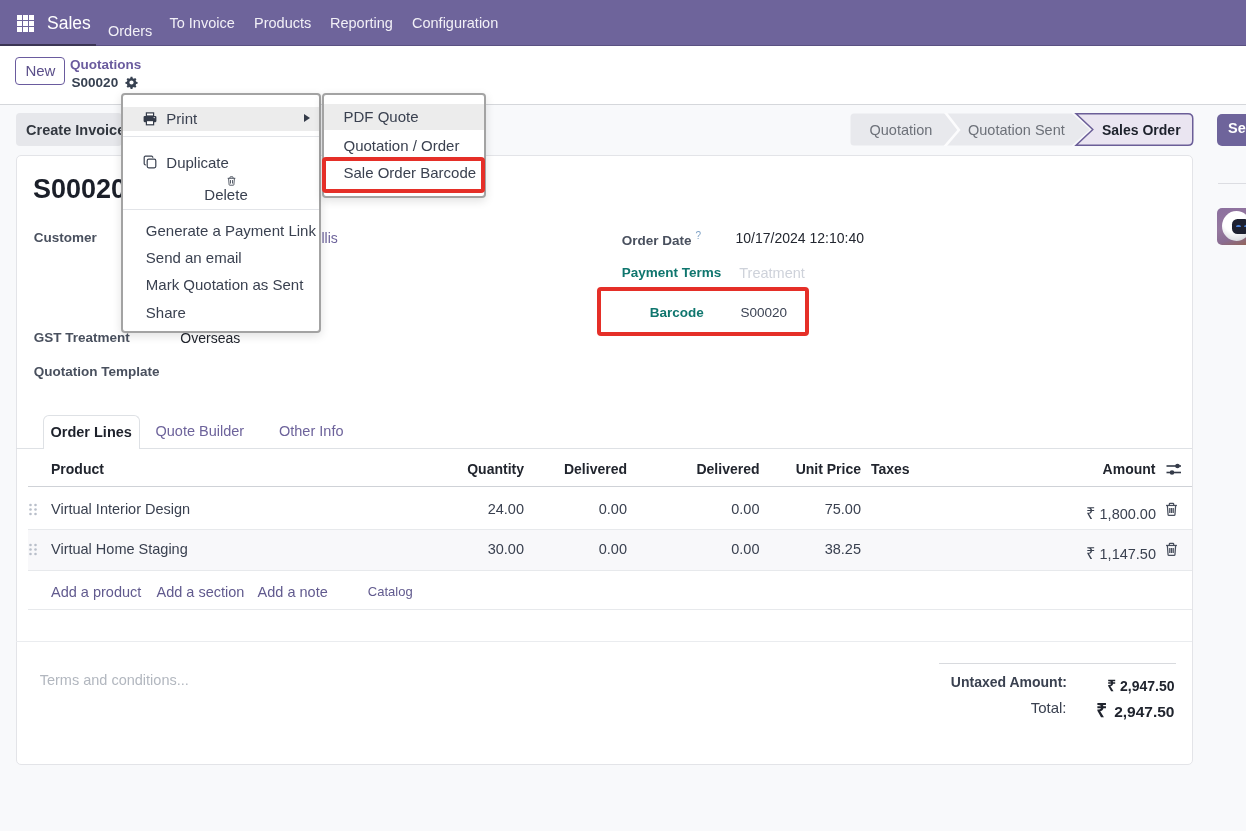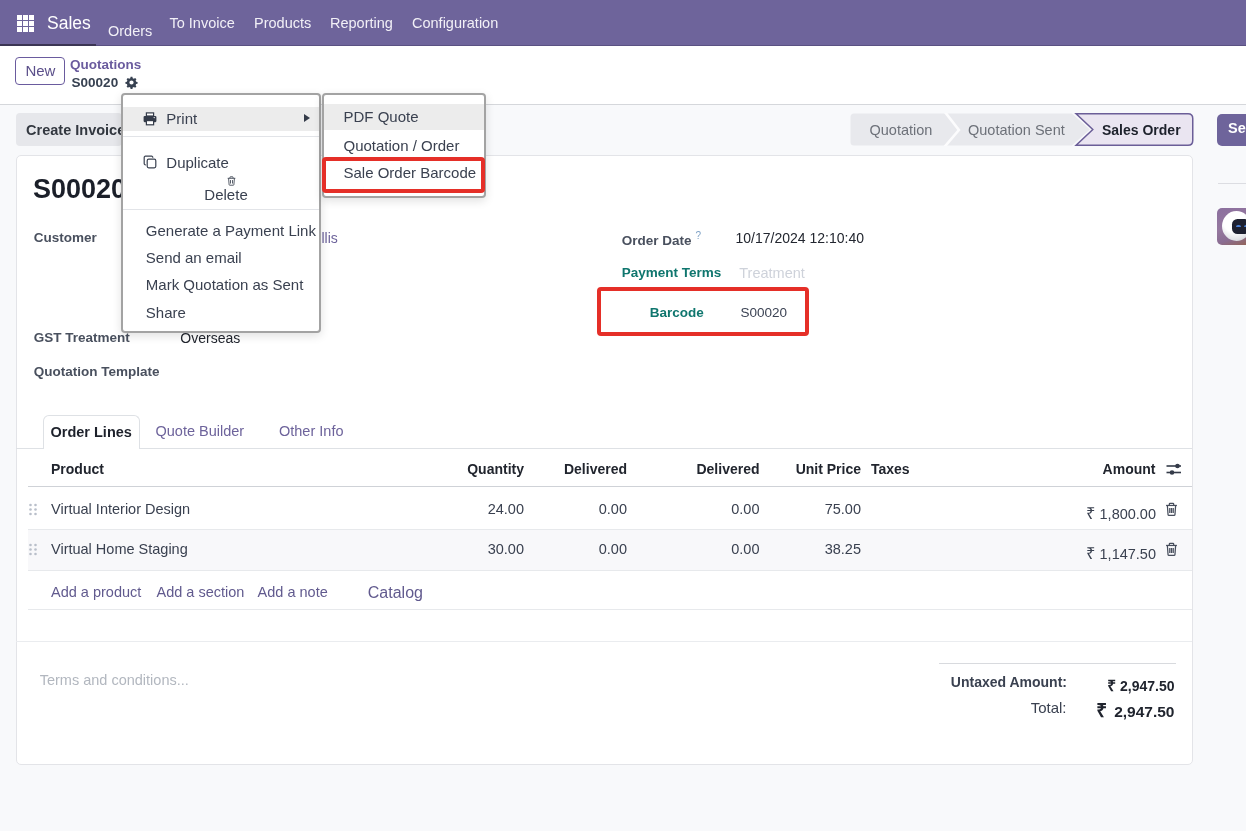--- a/index.html
+++ b/index.html
@@ -175,21 +175,21 @@
         <path d="M4,3 V1.6 a0.6,0.6 0 0 1 0.6,-0.6 H7.4 a0.6,0.6 0 0 1 0.6,0.6 V3"></path>
         <path d="M2.2,3.2 l0.6,8.2 a0.9,0.9 0 0 0 0.9,0.8 h4.6 a0.9,0.9 0 0 0 0.9,-0.8 L9.8,3.2"></path>
         <path d="M4.4,5.4 V9.9 M6,5.4 V9.9 M7.6,5.4 V9.9"></path>
       </g>
     </svg>
   <div class="hline" style="left:27.5px;top:569.5px;width:1164px;background:#e7e9ec;"></div>
 
   <div class="abs" style="left:51px;top:583.5px;font-size:14.5px;color:#615a8e;">Add a product</div>
   <div class="abs" style="left:156.5px;top:583.5px;font-size:14.5px;color:#615a8e;">Add a section</div>
   <div class="abs" style="left:257.6px;top:583.5px;font-size:14.5px;color:#615a8e;">Add a note</div>
-  <div class="abs" style="left:367.8px;top:583.5px;font-size:16px;color:#615a8e;">Catalog</div>
+  <div class="abs" style="left:367.8px;top:583.5px;font-size:13px;color:#615a8e;">Catalog</div>
   <div class="hline" style="left:27.5px;top:608.5px;width:1164px;background:#e7e9ec;"></div>
   <div class="hline" style="left:16px;top:641px;width:1176px;background:#eaecef;"></div>
 
   <div class="abs" style="left:39.7px;top:672px;font-size:14.5px;color:#b2b7bf;">Terms and conditions...</div>
   <div class="hline" style="left:939px;top:663px;width:237px;background:#d8dade;"></div>
   <div class="abs rt" style="left:867px;top:674px;width:200px;font-size:14px;font-weight:bold;color:#3a4150;">Untaxed Amount:</div>
   <div class="abs rt" style="left:1074.5px;top:673.5px;width:100px;font-size:14px;font-weight:bold;color:#20242e;"><span style="font-size:15.5px;">₹</span> 2,947.50</div>
   <div class="abs rt" style="left:866.5px;top:698.5px;width:200px;font-size:15px;color:#3a4150;">Total:</div>
   <div class="abs rt" style="left:1044.5px;top:696.5px;width:130px;font-size:15.5px;font-weight:bold;color:#20242e;"><span style="font-size:19px;">₹</span><span style="display:inline-block;width:7px;"></span>2,947.50</div>
 

